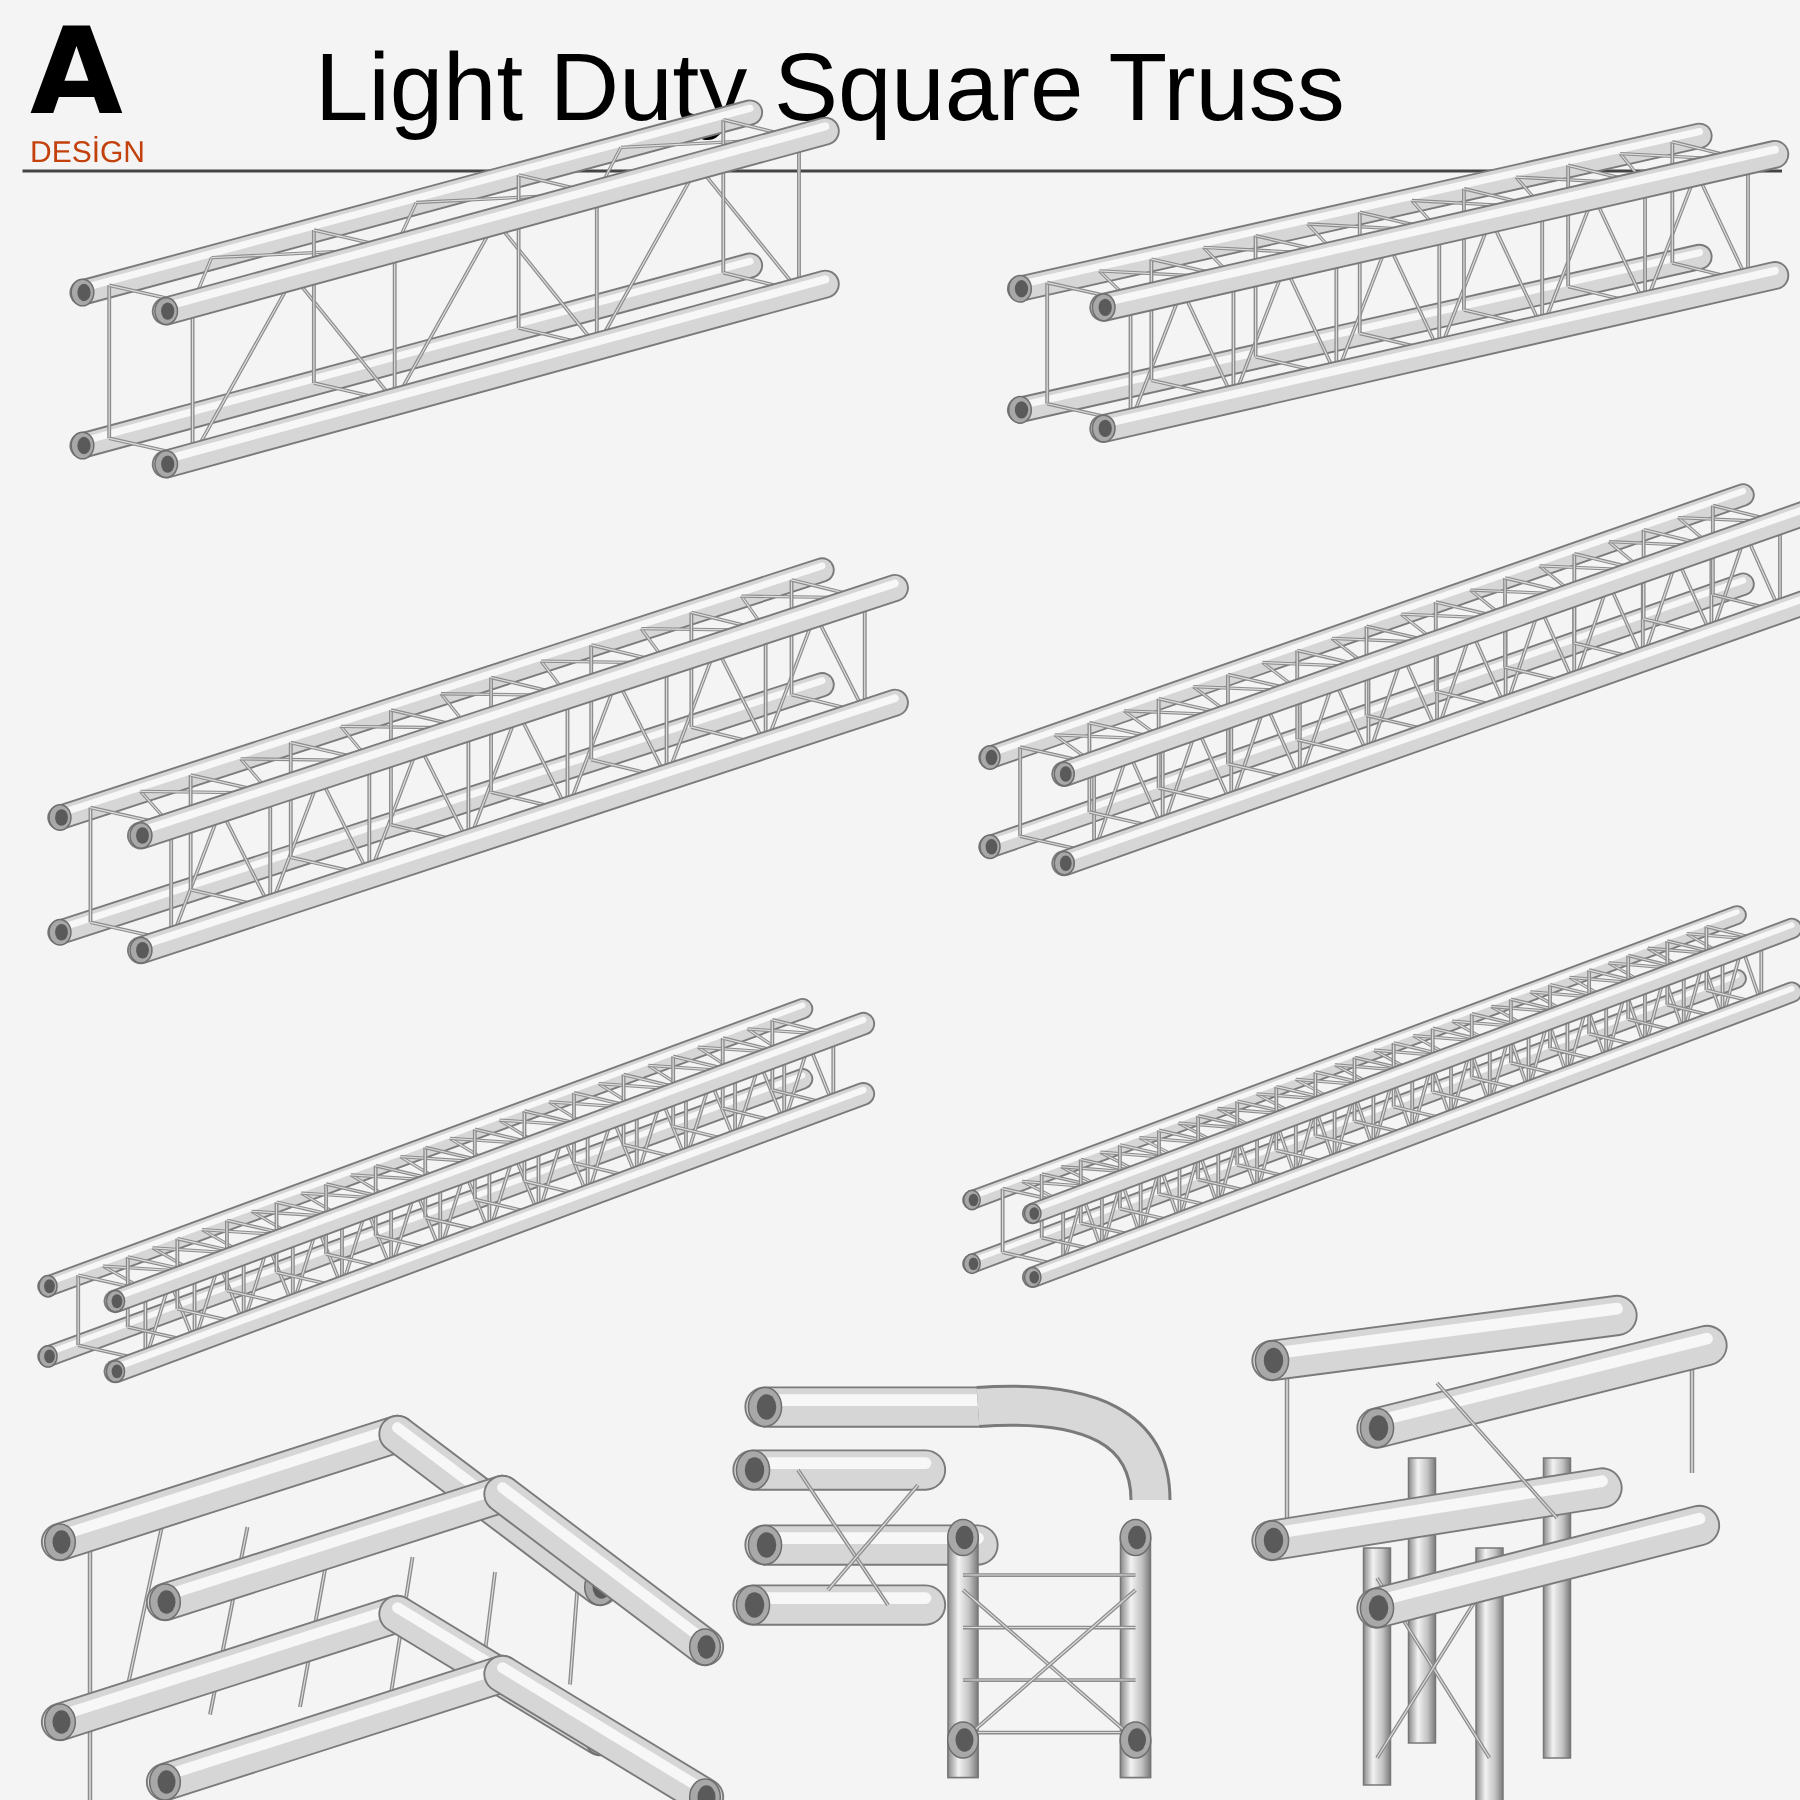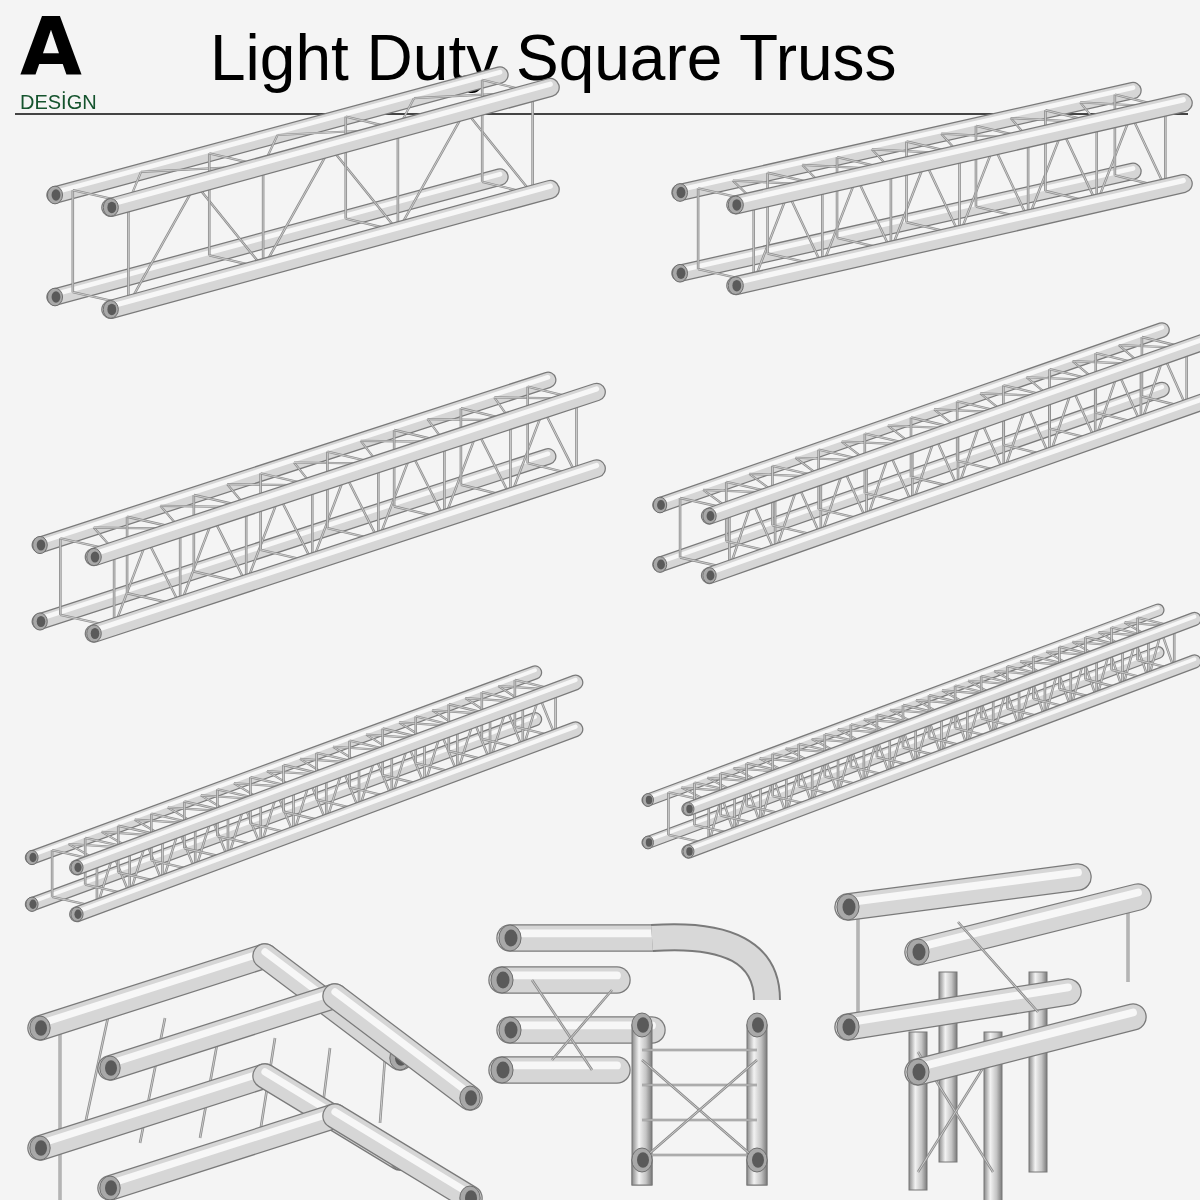--- a/index.html
+++ b/index.html
@@ -1,19 +1,19 @@
 <!DOCTYPE html>
 <html><head>
 <meta charset="utf-8">
 <style>
   html, body { margin: 0; padding: 0; }
   body { width: 1200px; height: 1200px; background: #f4f4f4; position: relative; overflow: hidden; font-family: "Liberation Sans", sans-serif; }
   .logo { position: absolute; left: 18px; top: 8px; width: 92px; height: 100px; }
   .logo-a { position: absolute; left: 2px; top: 0; font-family: "DejaVu Sans", sans-serif; font-weight: bold; font-size: 80px; line-height: 80px; color: #000; letter-spacing: -2px; }
-  .logo-sub { position: absolute; left: 2px; top: 84px; font-size: 20px; line-height: 20px; color: #14532d; }
+  .logo-sub { position: absolute; left: 2px; top: 84px; font-size: 20px; line-height: 20px; color: #c2410c; }
   .title { position: absolute; left: 210px; top: 22px; font-size: 64px; line-height: 72px; color: #000; white-space: nowrap; }
   .divider { position: absolute; left: 15px; top: 113px; width: 1173px; height: 2px; background: #444; }
   .stage { position: absolute; left: 0; top: 0; width: 1200px; height: 1200px; }
   svg { display: block; }
 </style>
 </head>
 <body>
 
 <div class="logo">
   <div class="logo-a">A</div>

